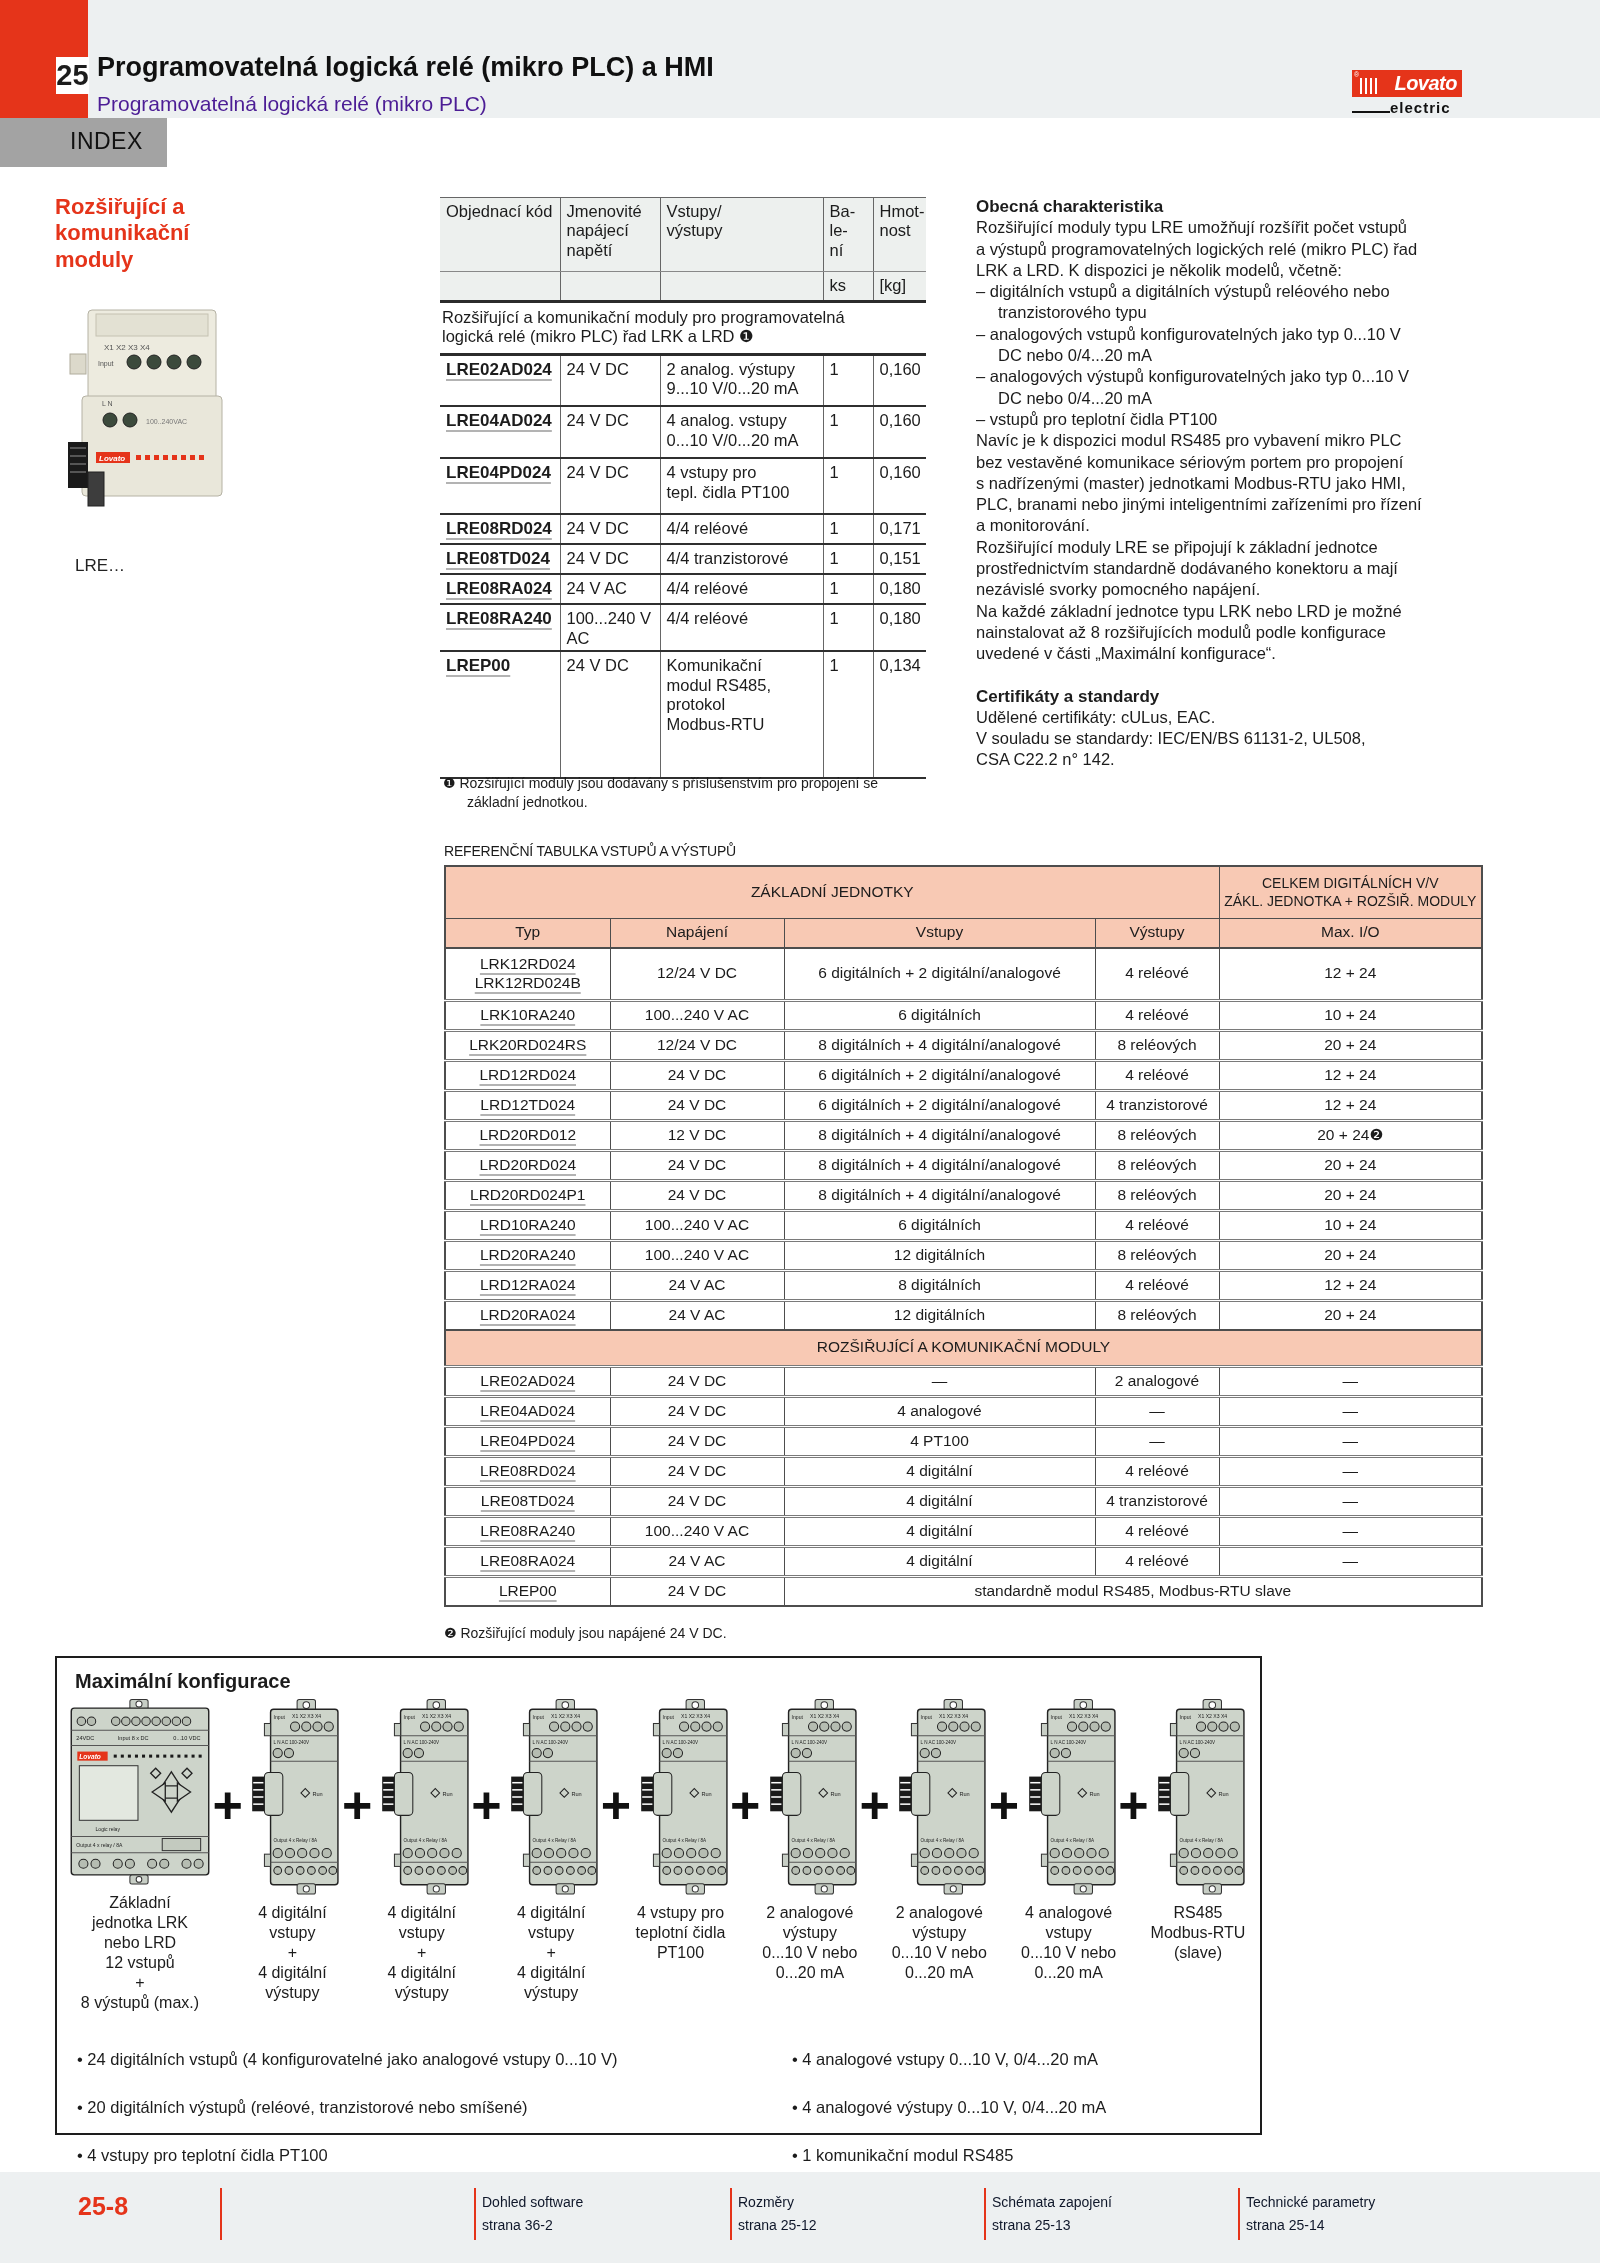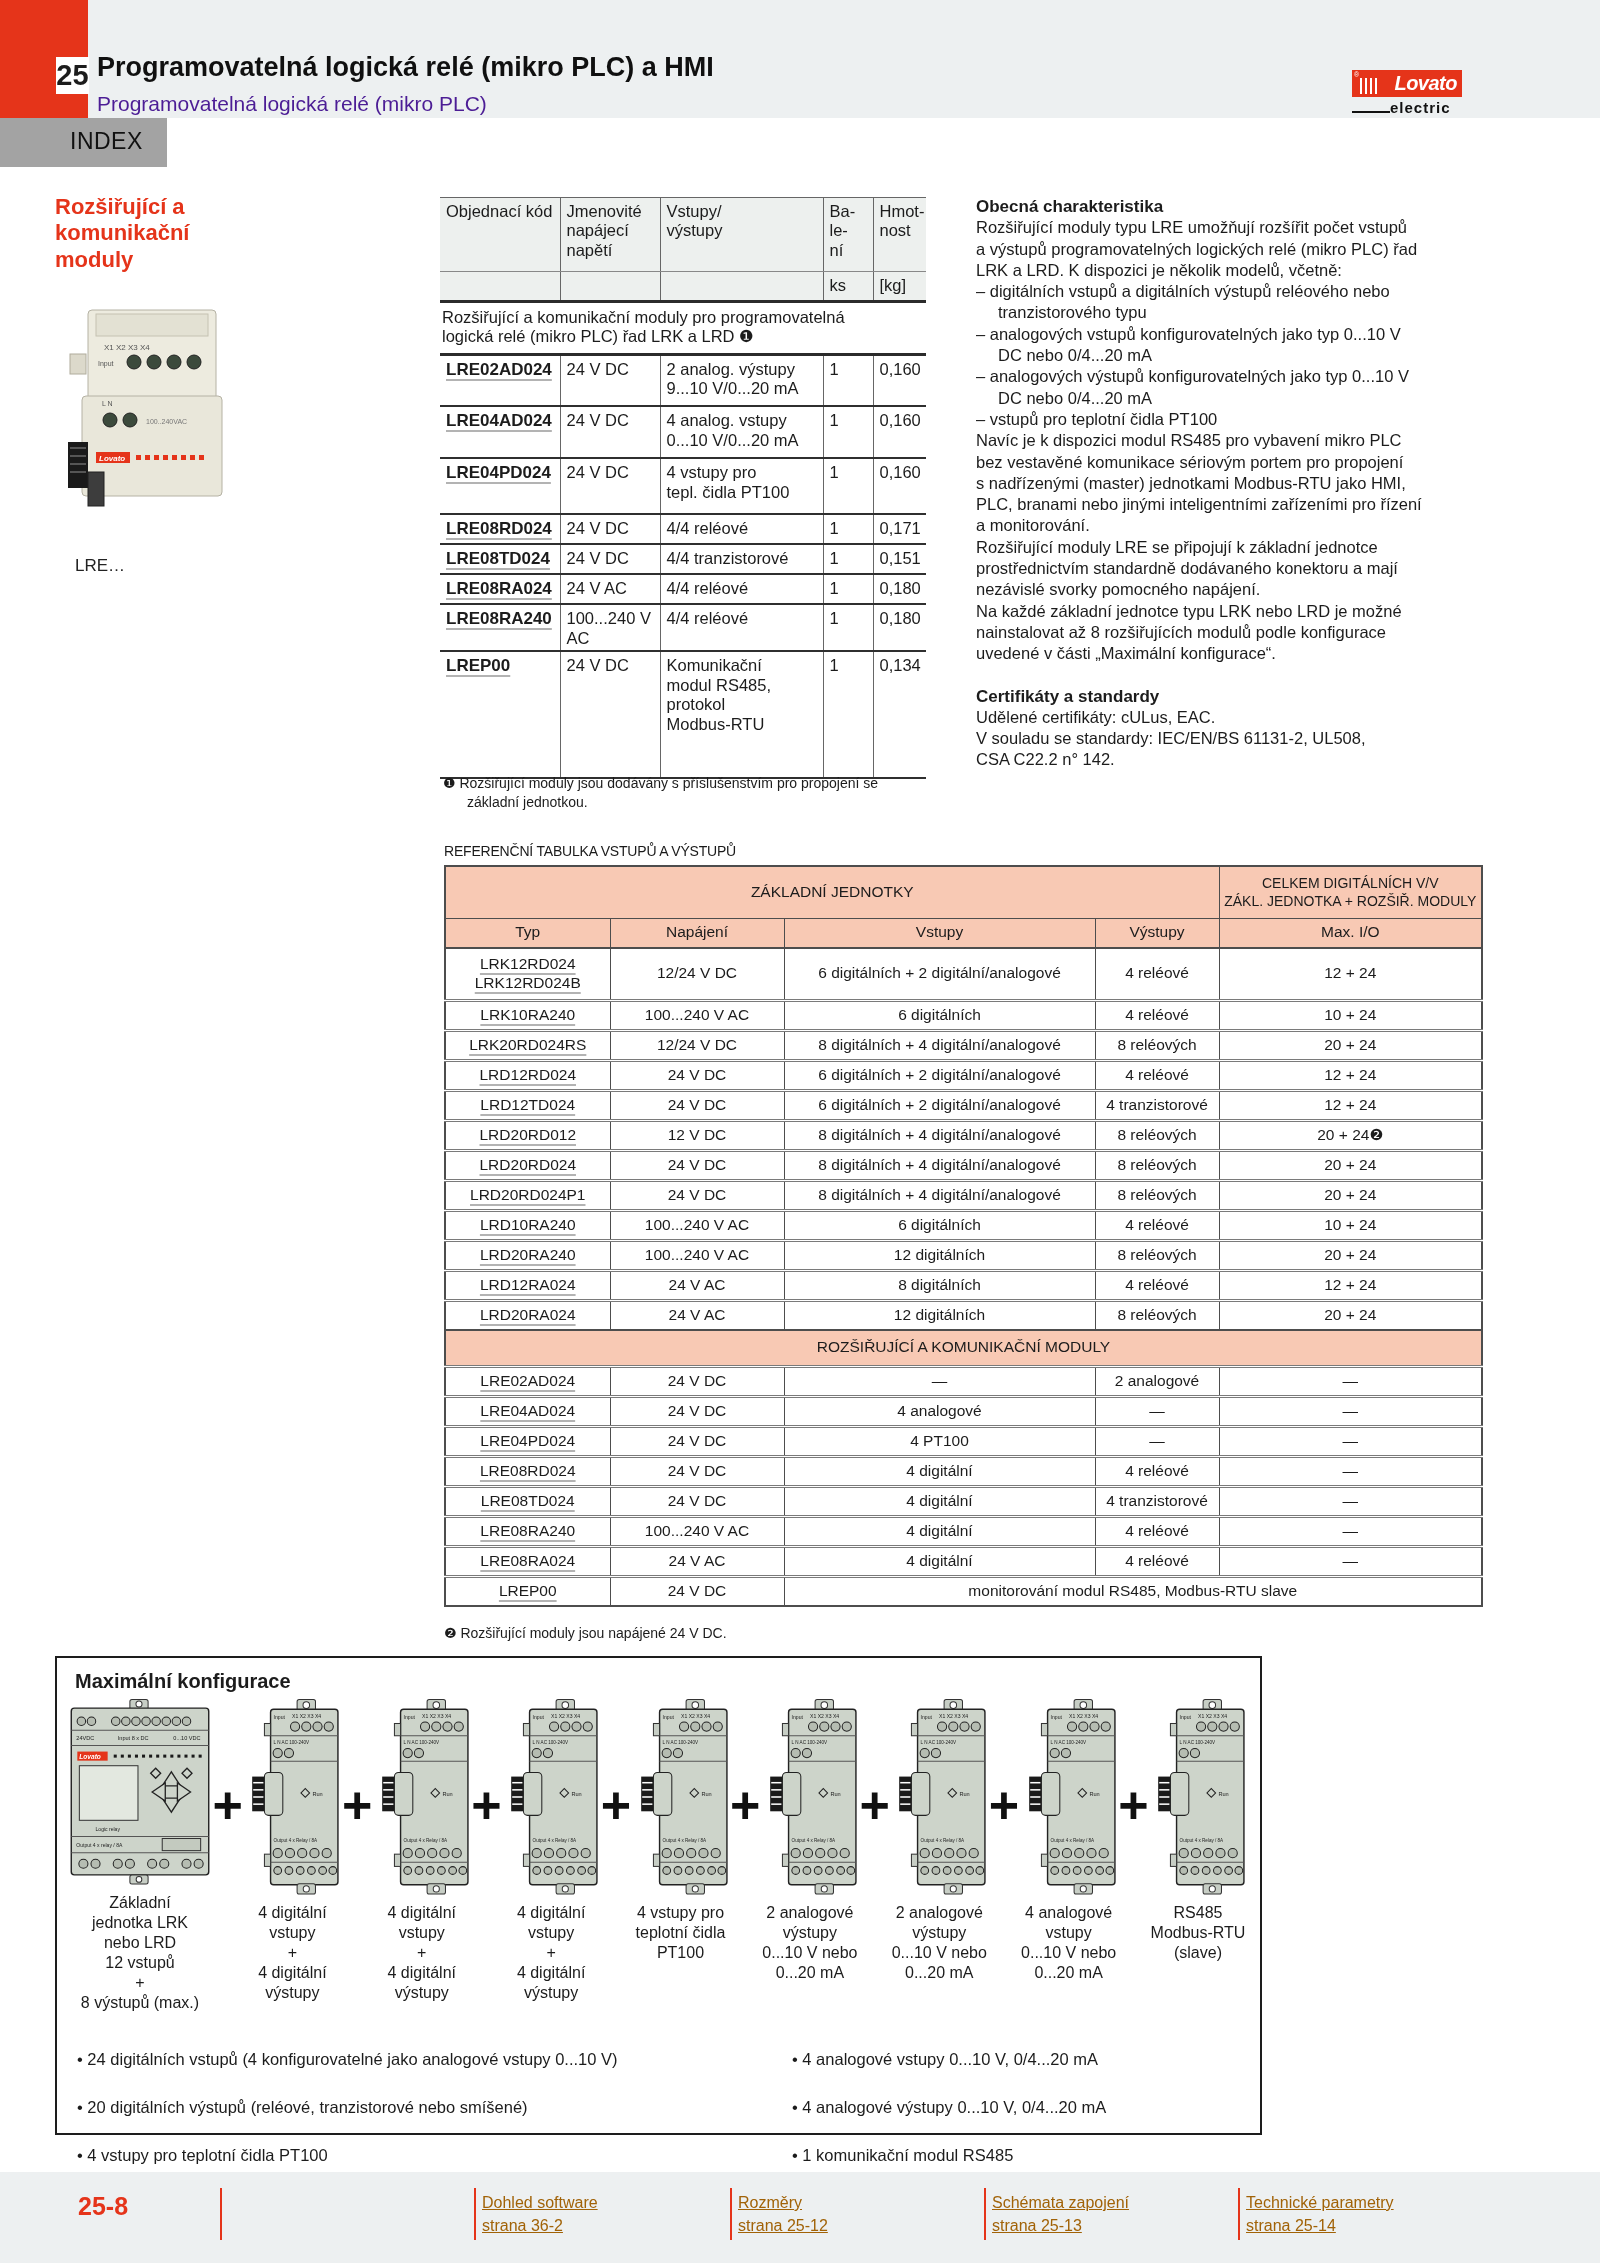--- a/index.html
+++ b/index.html
@@ -78,21 +78,21 @@
   .mod-label { margin-top:8px; font-size:16px; line-height:1.25; text-align:center; white-space:pre-line; }
   .plus { font-size:52px; font-weight:bold; line-height:1; margin-top:80px; color:#111; }
   .bullets { display:flex; padding:10px 6px 0 20px; }
   .bullets .col-l { width:715px; }
   .bullets div { font-size:16.5px; line-height:24px; white-space:pre-line; }
   .maxnote { border-top:2px solid #2b2b2b; margin-top:10px; padding:7px 18px 0 14px; font-size:16.5px; }
 
   
   .foot-ref { position:absolute; left:78px; top:2192px; font-size:25px; font-weight:bold; color:#e5341a; }
   .fdiv { position:absolute; top:2188px; width:2px; height:52px; background:#e5341a; }
-  .flink { position:absolute; top:2191px; font-size:16px; line-height:23px; color:#a16207;text-decoration:underline; }
+  .flink { position:absolute; top:2191px; font-size:14px; line-height:23px; color:#0f172a; }
 
   svg text { font-family:"Liberation Sans","DejaVu Sans",sans-serif; }
 </style>
 </head>
 <body>
 
 <div class="page">
 
   <div class="band-top"></div>
   <div class="red-bar"></div>
@@ -449,21 +449,21 @@
       <tr>
         <td><span class="ord">LRE08RA024</span></td>
         <td>24 V AC</td>
         <td>4 digitální</td>
         <td>4 reléové</td>
         <td>—</td>
       </tr>
       <tr>
         <td><span class="ord">LREP00</span></td>
         <td>24 V DC</td>
-        <td colspan="3">monitorování modul RS485, Modbus-RTU slave</td>
+        <td colspan="3">standardně modul RS485, Modbus-RTU slave</td>
       </tr>
       </tbody>
     </table>
   </div>
   <div class="footnote fn2">❷ Rozšiřující moduly jsou napájené 24 V DC.</div>
 
   <div class="maxbox">
     <div class="maxbox-title">Maximální konfigurace</div>
 
     <svg width="0" height="0" style="position:absolute">

